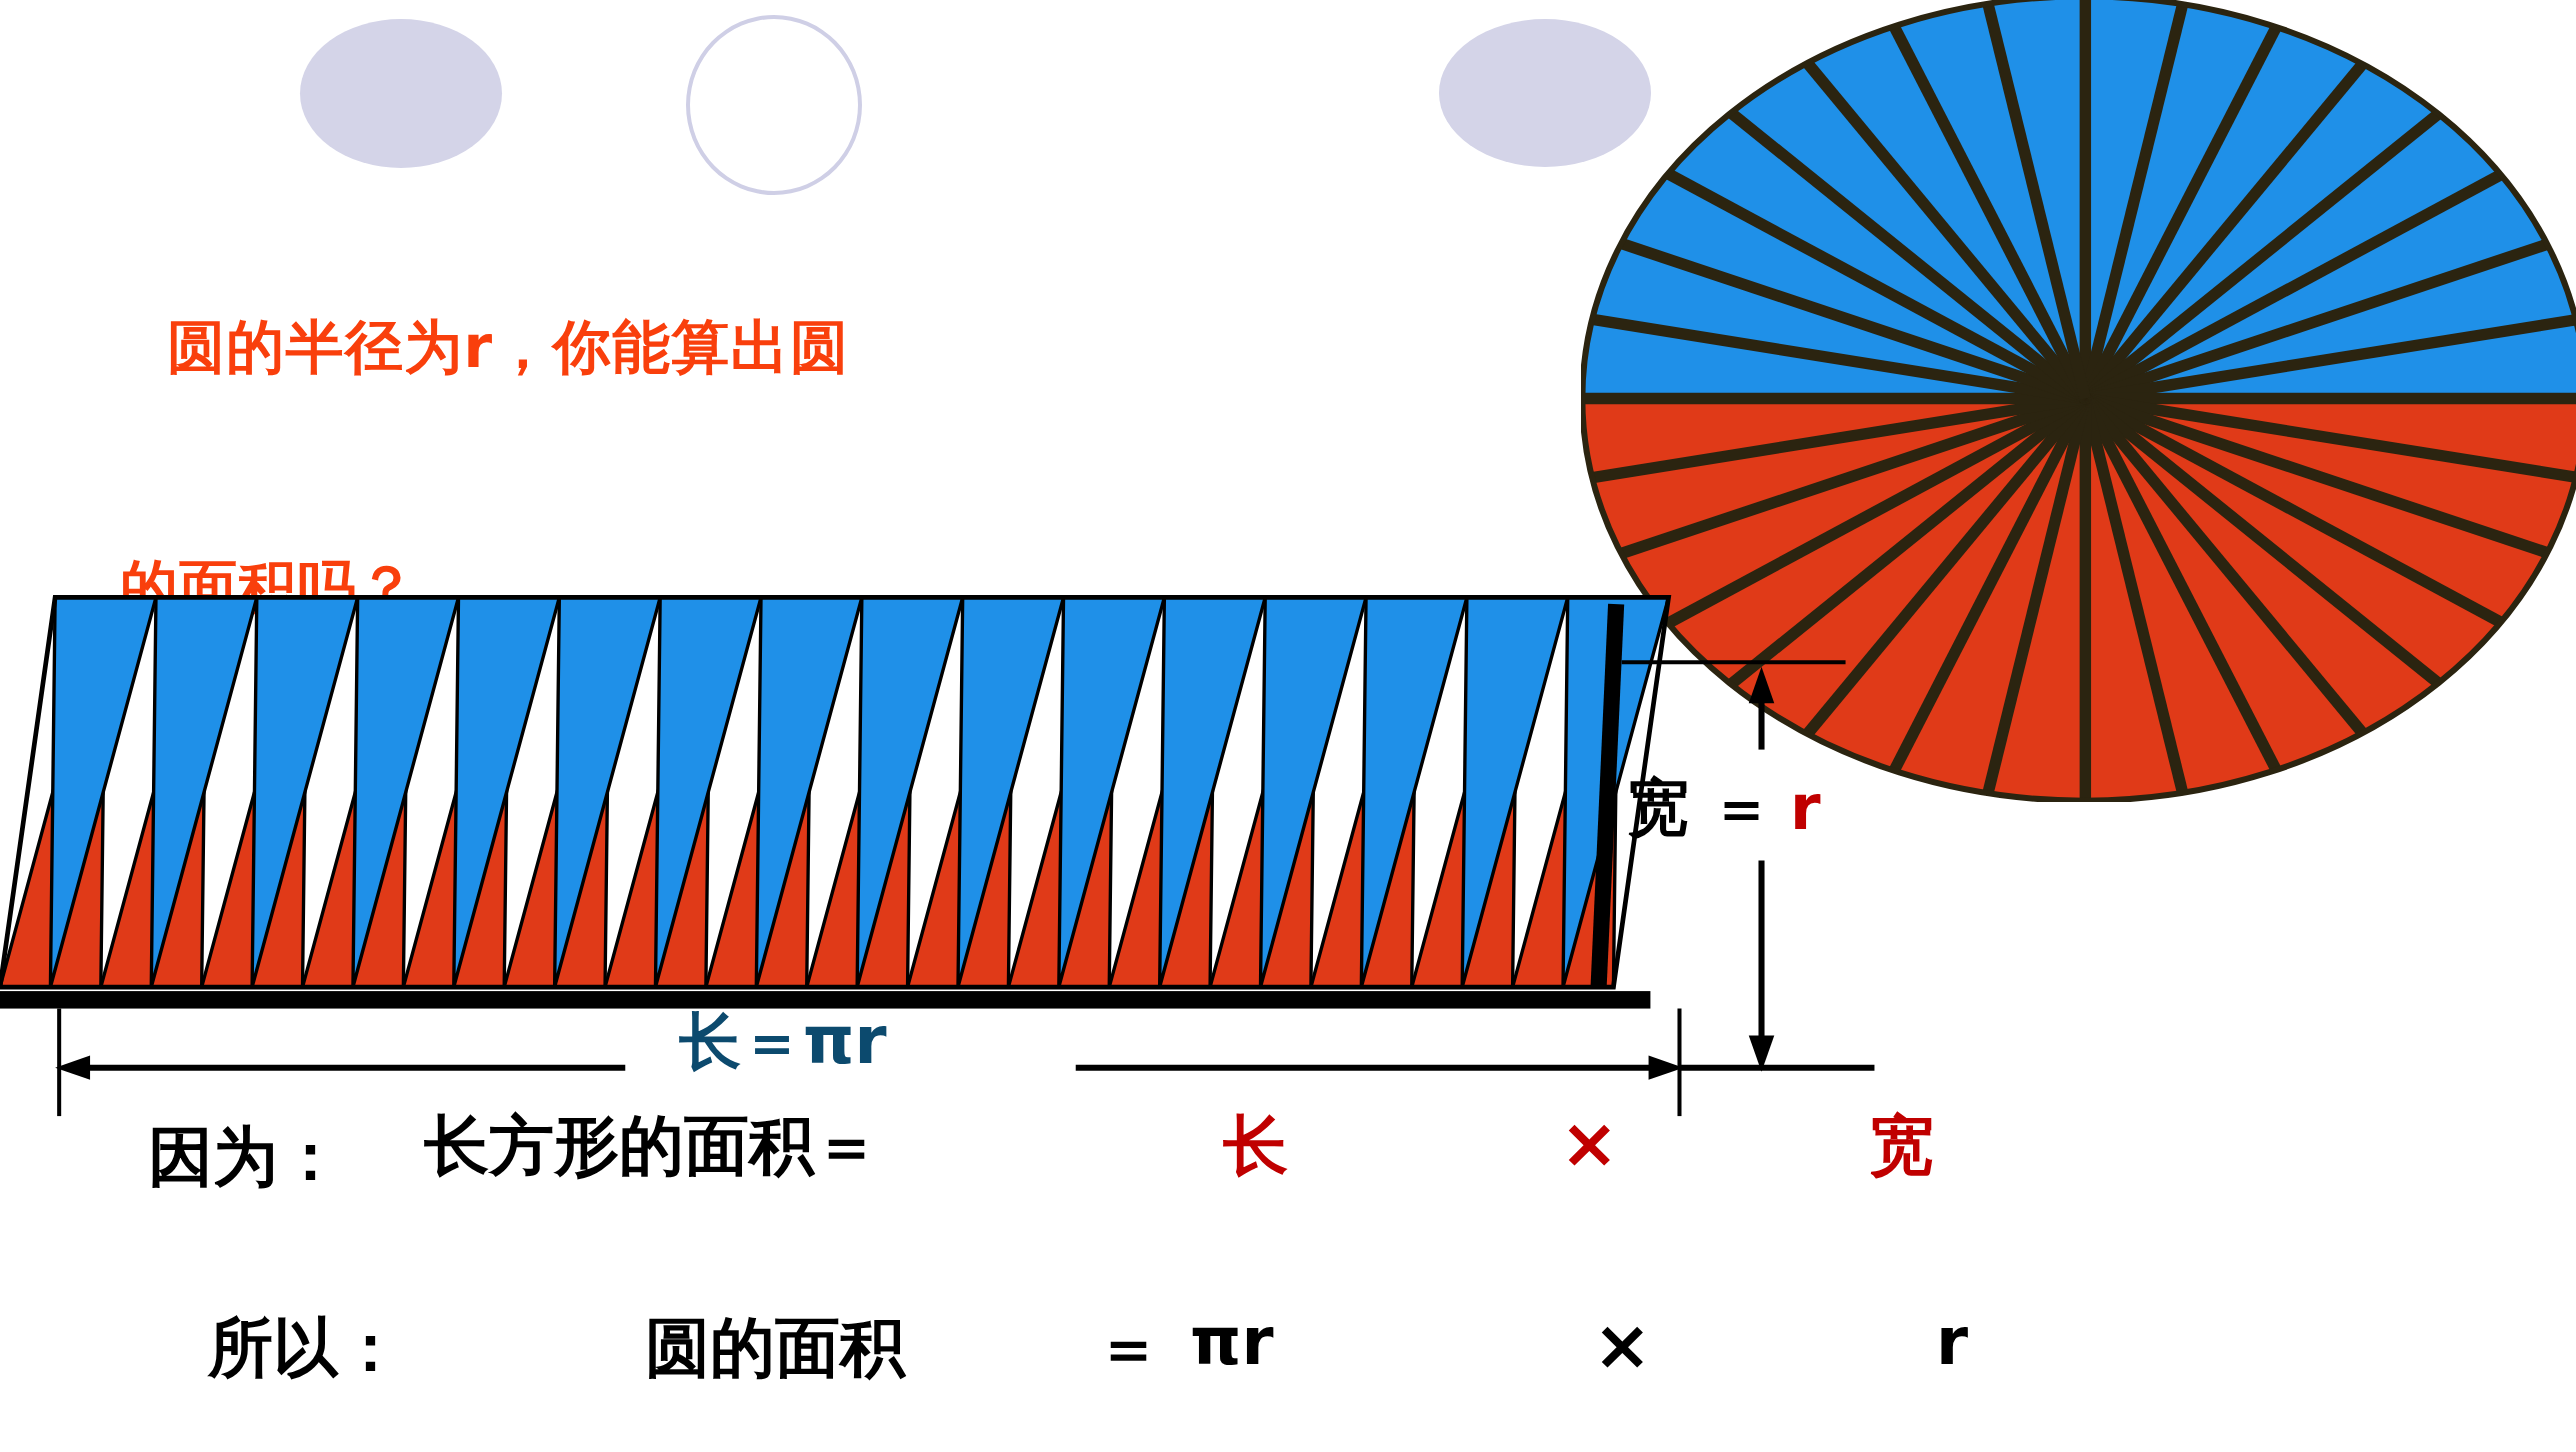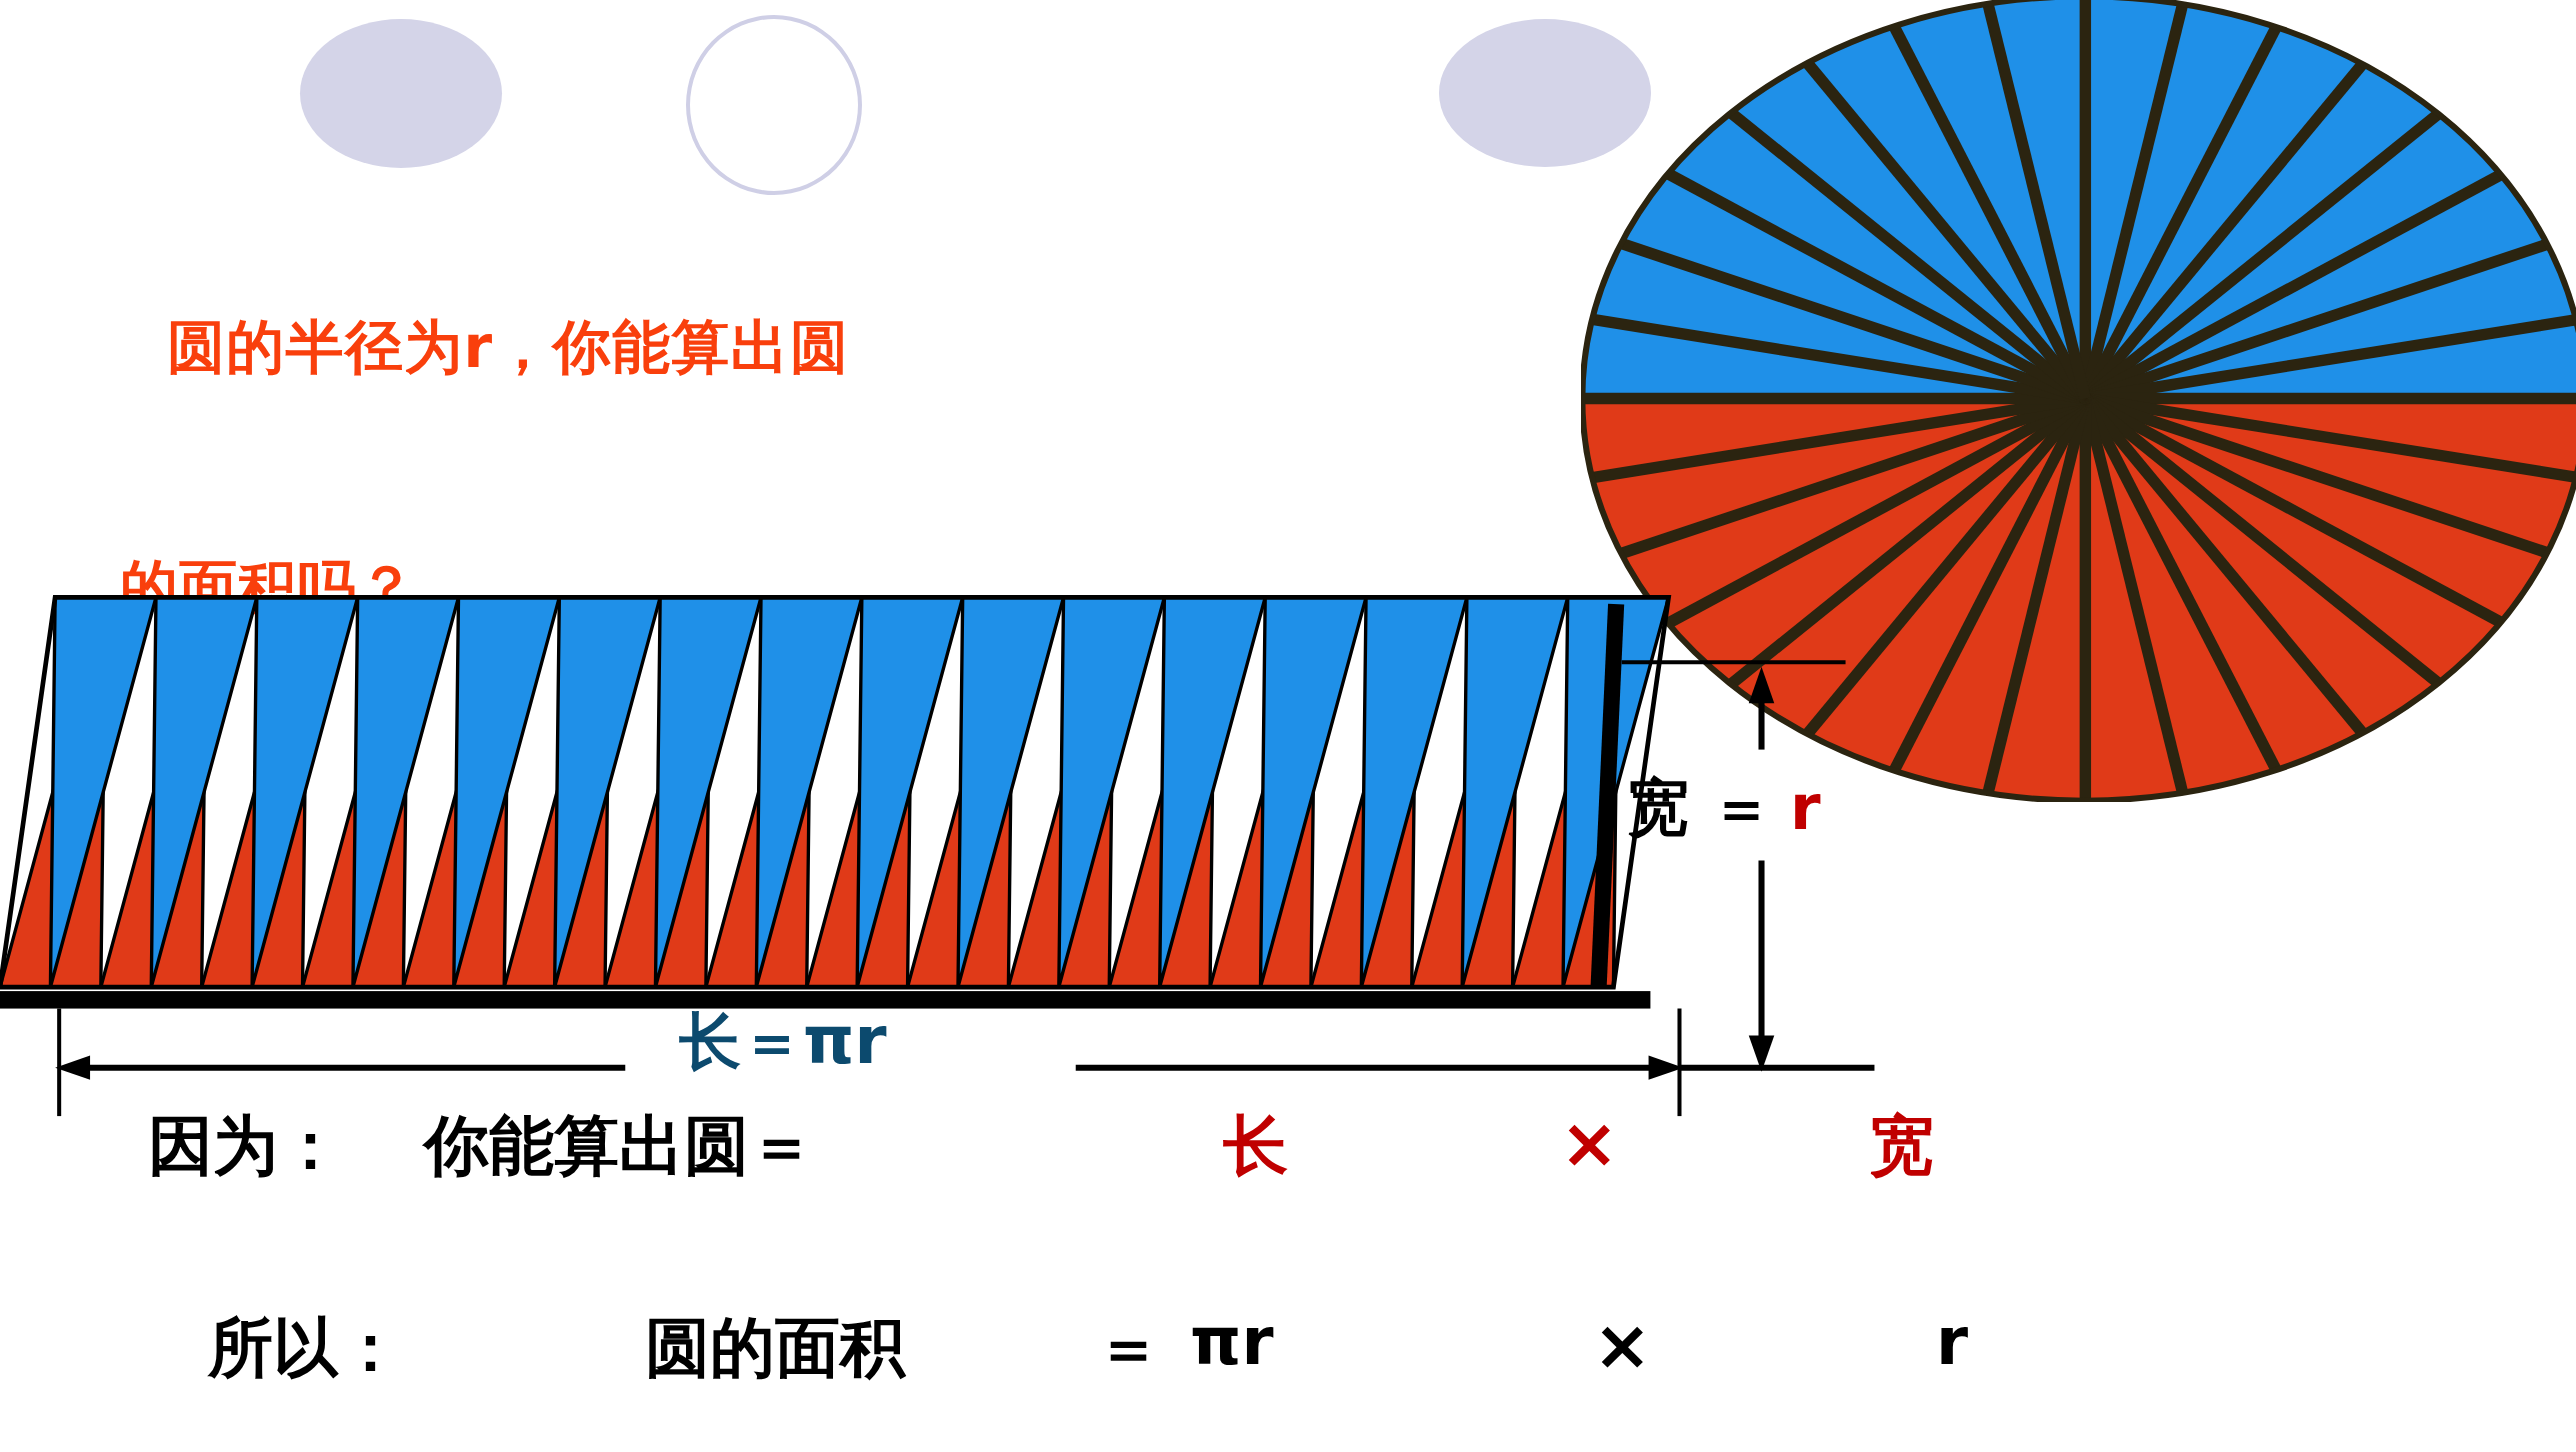--- a/index.html
+++ b/index.html
@@ -126,21 +126,21 @@
     font-size: 65px;
     color: #000000;
     white-space: nowrap;
   }
   #deriv-row-1 { top: 0px; }
   #deriv-row-2 { top: 202px; }
 
   .deriv-cell { position: absolute; top: 0; }
 
   
-  #because-label   { left: 148px; }
+  #because-label   { left: 148px; margin-top: 11px; }
   #rect-area-label { left: 424px; }
   #length-word     { left: 1223px; color: #c00000; }
   #times-1         { left: 1560px; color: #c00000; font-size: 70px; }
   #width-word      { left: 1869px; color: #c00000; }
 
   
   #therefore-label  { left: 208px; }
   #circle-area-label{ left: 645px; }
   #eq-2             { left: 1096px; }
   #pi-r-value       { left: 1190px; }
@@ -275,21 +275,21 @@
 </div>
 
 <div class="dim-label" id="width-label">
   <span>宽 ＝</span><span class="r-red">r</span>
 </div>
 
 <div id="derivation">
 
   <div class="deriv-row" id="deriv-row-1">
     <span class="deriv-cell" id="because-label">因为：</span>
-    <span class="deriv-cell" id="rect-area-label">你能算出圆＝</span>
+    <span class="deriv-cell" id="rect-area-label">长方形的面积＝</span>
     <span class="deriv-cell" id="length-word">长</span>
     <span class="deriv-cell" id="times-1">×</span>
     <span class="deriv-cell" id="width-word">宽</span>
   </div>
 
   <div class="deriv-row" id="deriv-row-2">
     <span class="deriv-cell" id="therefore-label">所以：</span>
     <span class="deriv-cell" id="circle-area-label">圆的面积</span>
     <span class="deriv-cell" id="eq-2">＝</span>
     <span class="deriv-cell" id="pi-r-value">πr</span>

